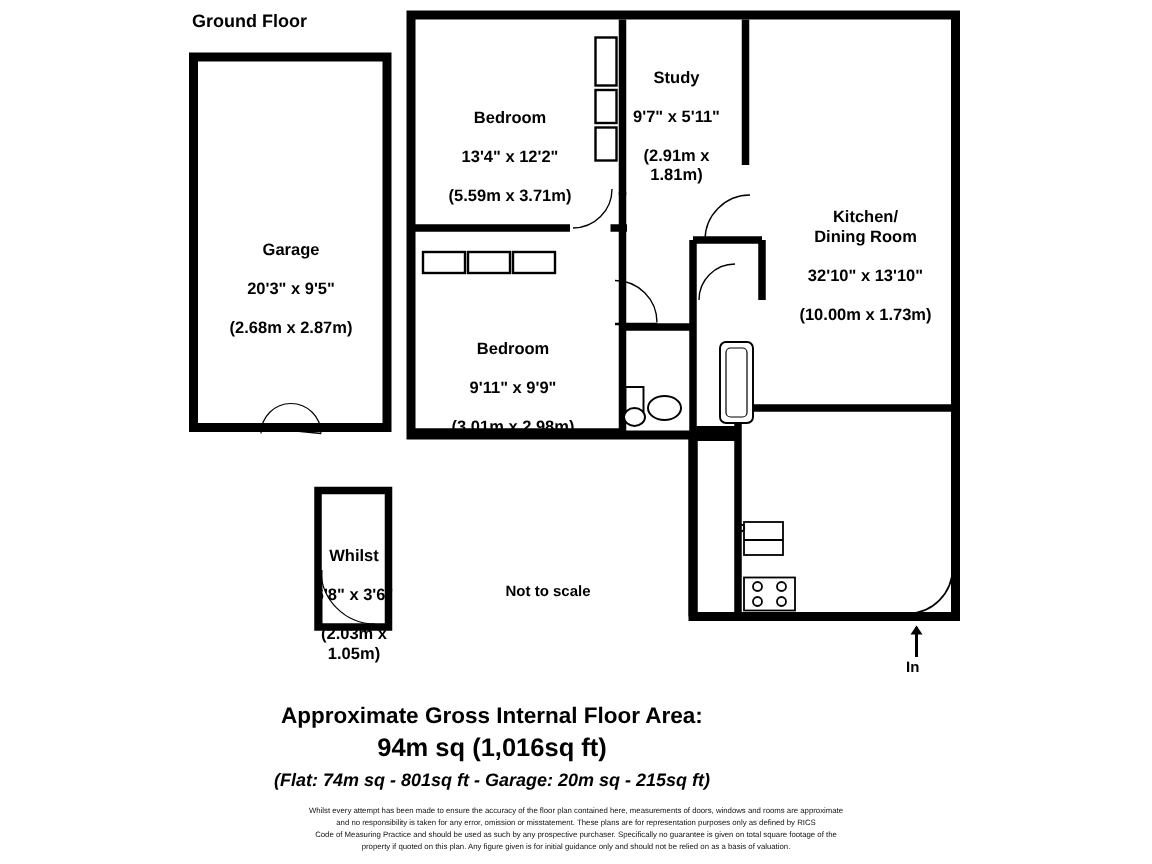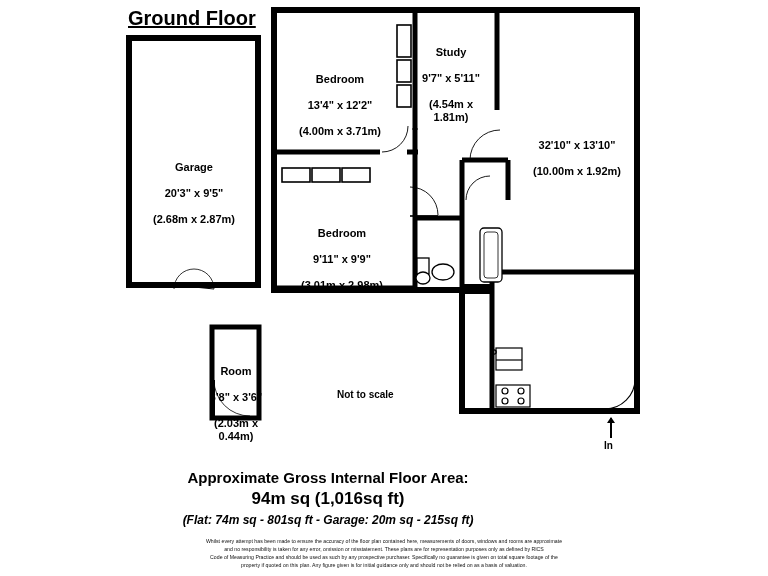--- a/index.html
+++ b/index.html
@@ -26,23 +26,22 @@
     font-size: 11px;
     line-height: 13px;
     font-weight: bold;
     color: #000;
     white-space: pre-line;
   }
   .title-floor {
     position: absolute;
     left: 128px;
     top: 7px;
-    font-size: 20px;
-    font-weight: bold;
-    text-decoration: underline;
+    font-size: 12px;
+    font-weight: bold;
   }
   .notscale {
     position: absolute;
     left: 337px;
     top: 389px;
     font-size: 10px;
     font-weight: bold;
   }
   .in-label {
     position: absolute;
@@ -222,45 +221,47 @@
 
 <div class="label" style="left:139px; top:148px; width:110px;">
   <div>Garage</div>
   <div>20'3" x 9'5"</div>
   <div>(2.68m x 2.87m)</div>
 </div>
 
 <div class="label" style="left:285px; top:60px; width:110px;">
   <div>Bedroom</div>
   <div>13'4" x 12'2"</div>
-  <div>(4.00m x 3.71m)</div>
+  <div>(5.59m x 3.71m)</div>
 </div>
 
 <div class="label" style="left:415px; top:33px; width:72px;">
   <div>Study</div>
   <div>9'7" x 5'11"</div>
-  <div>(4.54m x 1.81m)</div>
+  <div>(2.91m x 1.81m)</div>
 </div>
 
 <div class="label" style="left:518px; top:126px; width:118px;">
+  <div>Kitchen/
+Dining Room</div>
   <div>32'10" x 13'10"</div>
-  <div>(10.00m x 1.92m)</div>
+  <div>(10.00m x 1.73m)</div>
 </div>
 
 <div class="label" style="left:287px; top:214px; width:110px;">
   <div>Bedroom</div>
   <div>9'11" x 9'9"</div>
   <div>(3.01m x 2.98m)</div>
 </div>
 
 <div class="label" style="left:207px; top:352px; width:58px;">
-  <div>Room</div>
+  <div>Whilst</div>
   <div>6'8" x 3'6"</div>
   <div>(2.03m x
-0.44m)</div>
+1.05m)</div>
 </div>
 
 <div class="arrow-in"></div>
 <div class="in-label">In</div>
 
 <div class="footer">
   <div class="f1">Approximate Gross Internal Floor Area:</div>
   <div class="f2">94m sq (1,016sq ft)</div>
   <div class="f3">(Flat: 74m sq - 801sq ft - Garage: 20m sq - 215sq ft)</div>
 </div>

